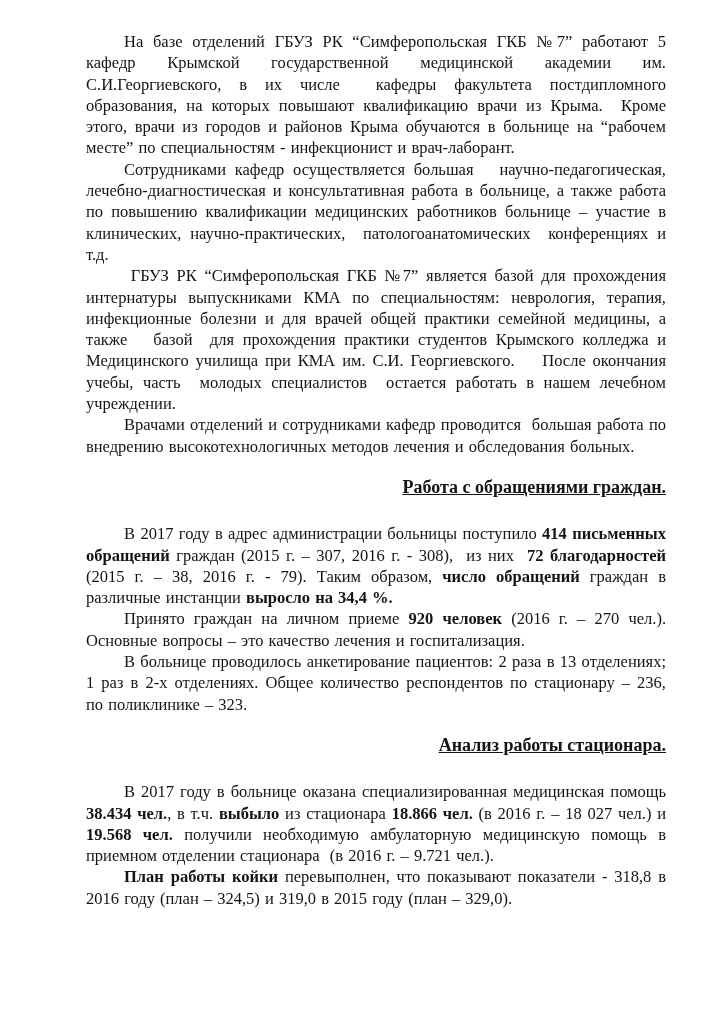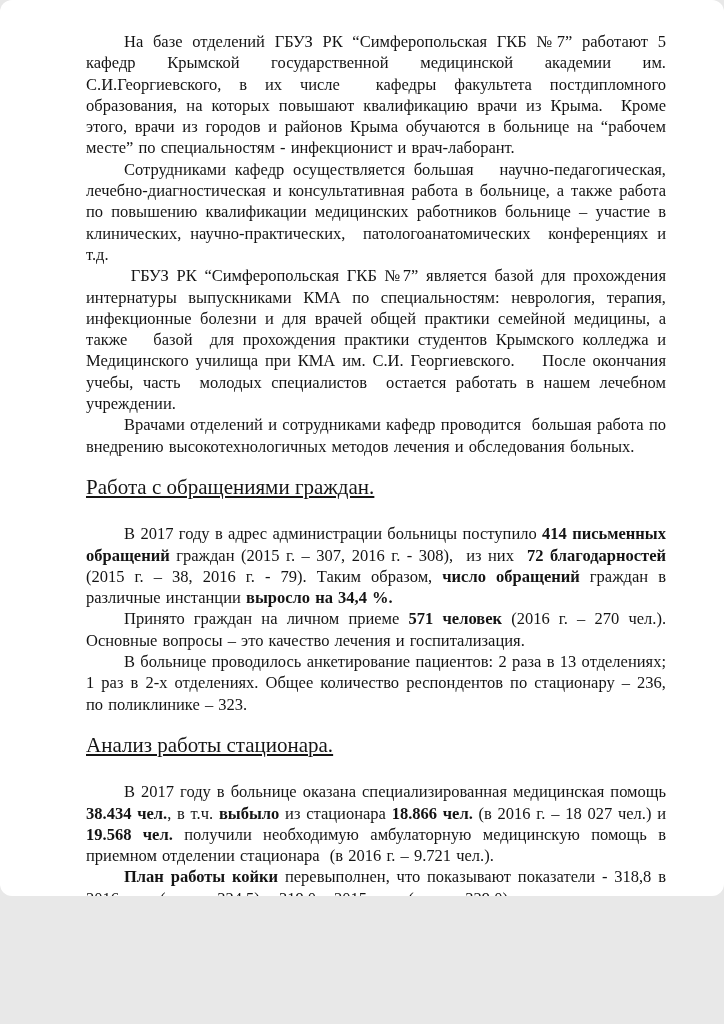--- a/index.html
+++ b/index.html
@@ -1,62 +1,61 @@
 <!DOCTYPE html>
 <html><head>
 <meta charset="utf-8">
 <style>
   * { box-sizing: border-box; }
   html, body { margin: 0; padding: 0; background: #e8e8e8; }
   .page {
     position: relative;
     width: 724px;
-    height: 896px;
+    height: 1024px;
     margin: 0 auto;
     background: #ffffff;
     overflow: hidden;
     font-family: "Liberation Serif", "DejaVu Serif", serif;
     color: #141414;
-    border-radius: 12px;
   }
   .content {
     position: absolute;
     left: 86px;
     top: 31px;
     width: 580px;
     font-size: 16.5px;
     line-height: 21.3px;
     text-align: justify;
   }
   .para {
     margin: 0;
     text-indent: 38px;
     word-spacing: 1px;
   }
   .heading {
     margin: 20px 0 25px 0;
-    font-size: 21px;
-    text-align: left;
-    font-weight: normal;
+    font-size: 18px;
+    text-align: right;
+    font-weight: bold;
     text-indent: 0;
   }
   .heading .heading-text { text-decoration: underline; }
   .run { white-space: pre-wrap; }
   .bold { font-weight: bold; }
 </style>
 </head>
 <body>
 
 <div class="page">
   <div class="content" id="doc-content">
       <p class="para"><span class="run">На базе отделений ГБУЗ РК “Симферопольская ГКБ №7” работают 5 кафедр Крымской государственной медицинской академии им. С.И.Георгиевского, в их числе  кафедры факультета постдипломного образования, на которых повышают квалификацию врачи из Крыма.  Кроме этого, врачи из городов и районов Крыма обучаются в больнице на “рабочем месте” по специальностям - инфекционист и врач-лаборант.</span></p>
       <p class="para"><span class="run">Сотрудниками кафедр осуществляется большая   научно-педагогическая, лечебно-диагностическая и консультативная работа в больнице, а также работа по повышению квалификации медицинских работников больнице – участие в клинических, научно-практических,  патологоанатомических  конференциях и т.д.</span></p>
       <p class="para"><span class="run"> ГБУЗ РК “Симферопольская ГКБ №7” является базой для прохождения интернатуры выпускниками КМА по специальностям: неврология, терапия, инфекционные болезни и для врачей общей практики семейной медицины, а также   базой  для прохождения практики студентов Крымского колледжа и Медицинского училища при КМА им. С.И. Георгиевского.    После окончания учебы, часть  молодых специалистов  остается работать в нашем лечебном учреждении.</span></p>
       <p class="para"><span class="run">Врачами отделений и сотрудниками кафедр проводится  большая работа по внедрению высокотехнологичных методов лечения и обследования больных.</span></p>
       <h2 class="heading"><span class="heading-text">Работа с обращениями граждан.</span></h2>
       <p class="para"><span class="run">В 2017 году в адрес администрации больницы поступило </span><span class="run bold">414 письменных  обращений</span><span class="run"> граждан (2015 г. – 307, 2016 г. - 308),  из них  </span><span class="run bold">72 благодарностей</span><span class="run"> (2015 г. – 38, 2016 г. - 79). Таким образом, </span><span class="run bold">число обращений</span><span class="run"> граждан в различные инстанции </span><span class="run bold">выросло на 34,4 %.</span></p>
-      <p class="para"><span class="run">Принято граждан на личном приеме </span><span class="run bold">571 человек</span><span class="run"> (2016 г. – 270 чел.). Основные вопросы – это качество лечения и госпитализация.</span></p>
+      <p class="para"><span class="run">Принято граждан на личном приеме </span><span class="run bold">920 человек</span><span class="run"> (2016 г. – 270 чел.). Основные вопросы – это качество лечения и госпитализация.</span></p>
       <p class="para"><span class="run">В больнице проводилось анкетирование пациентов: 2 раза в 13 отделениях; 1 раз в 2-х отделениях. Общее количество респондентов по стационару – 236, по поликлинике – 323.</span></p>
       <h2 class="heading"><span class="heading-text">Анализ работы стационара.</span></h2>
       <p class="para"><span class="run">В 2017 году в больнице оказана специализированная медицинская помощь </span><span class="run bold">38.434 чел.</span><span class="run">, в т.ч. </span><span class="run bold">выбыло</span><span class="run"> из стационара </span><span class="run bold">18.866 чел.</span><span class="run"> (в 2016 г. – 18 027 чел.) и </span><span class="run bold">19.568 чел.</span><span class="run"> получили необходимую амбулаторную медицинскую помощь в приемном отделении стационара  (в 2016 г. – 9.721 чел.).</span></p>
       <p class="para"><span class="run bold">План работы койки</span><span class="run"> перевыполнен, что показывают показатели - 318,8 в 2016 году (план – 324,5) и 319,0 в 2015 году (план – 329,0).</span></p>
     </div>
 </div>
 
 </body></html>

